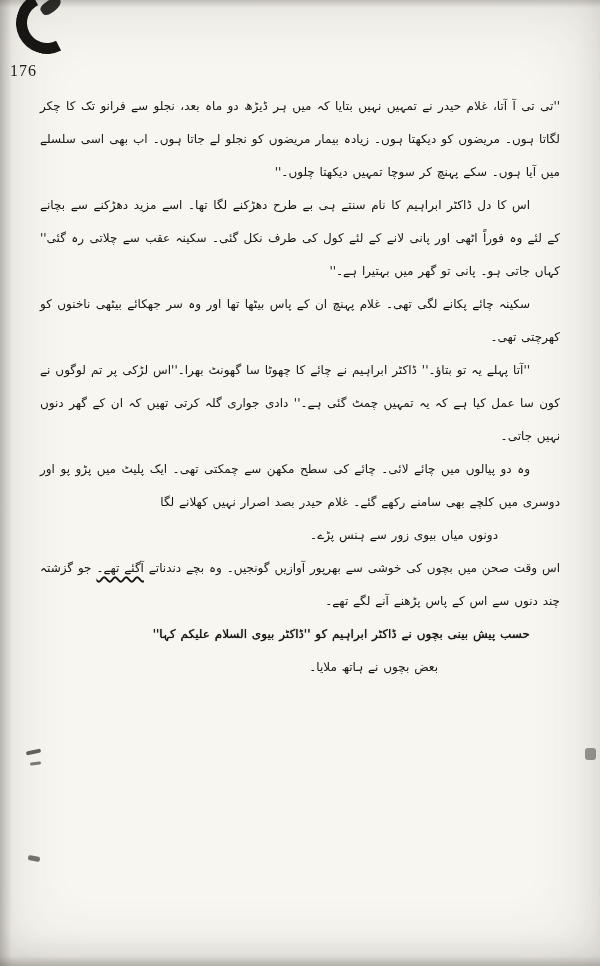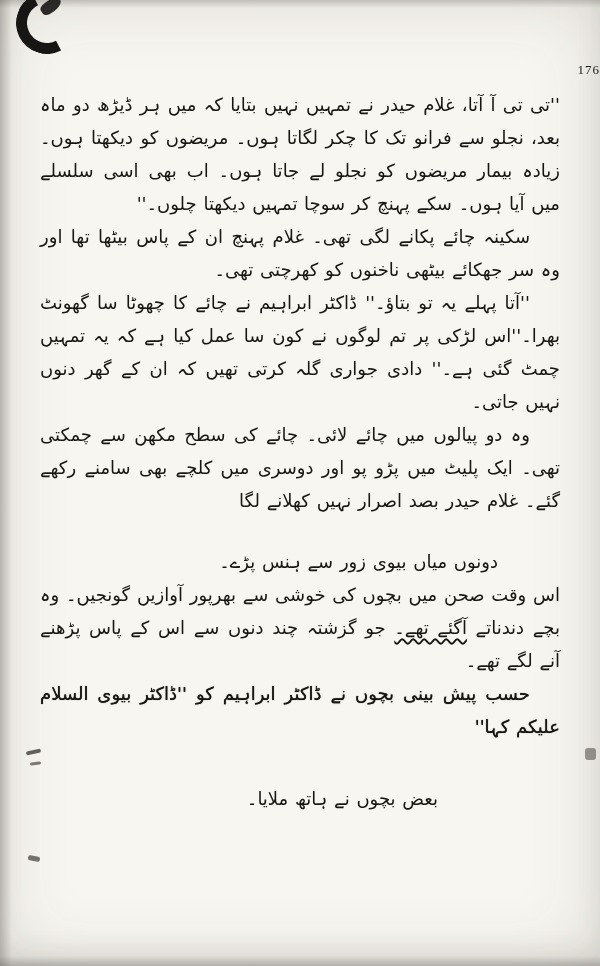--- a/index.html
+++ b/index.html
@@ -46,45 +46,45 @@
     opacity: .9;
   }
   .mark { position: absolute; background: #4a4540; border-radius: 2px; }
   .mark-left-a   { left: 26px; top: 750px; width: 15px; height: 4px; transform: rotate(-12deg); opacity: .85; }
   .mark-left-b   { left: 30px; top: 762px; width: 11px; height: 3px; transform: rotate(-8deg); opacity: .7; }
   .mark-right-a  { right: 4px; top: 748px; width: 11px; height: 12px; opacity: .55; border-radius: 3px; }
   .mark-left-c   { left: 28px; top: 856px; width: 12px; height: 5px; transform: rotate(10deg); opacity: .75; }
 
   .page-number {
     padding-top: 62px;
-    text-align: right;
+    text-align: left;
     font-family: "Liberation Serif", "DejaVu Serif", serif;
-    font-size: 13px;
+    font-size: 16px;
     letter-spacing: 1px;
     color: #1d1b18;
     padding-left: 10px;
   }
   .text-block {
     direction: rtl;
     padding: 10px 40px 0 40px;
     color: #181613;
-    font-size: 18px;
+    font-size: 12px;
     line-height: 33px;
     text-align: justify;
     text-align-last: right;
   }
   .para {
     margin: 0;
     text-align: justify;
     text-align-last: right;
     word-spacing: 1px;
   }
   .para.indent    { text-indent: 30px; }
-  .para.indent-md { text-indent: 62px; margin-top: 28px; }
-  .para.indent-lg { text-indent: 122px; margin-top: 39px; }
+  .para.indent-md { text-indent: 62px; }
+  .para.indent-lg { text-indent: 122px; }
   .para.smudged   { text-shadow: 0 0 0.8px #181613; }
   .wavy {
     text-decoration: underline;
     text-decoration-style: wavy;
     text-decoration-thickness: 1.5px;
     text-underline-offset: 4px;
   }
 </style>
 </head>
 <body>
@@ -98,20 +98,21 @@
   <div class="corner-blob2"></div>
   <div class="mark mark-left-a"></div>
   <div class="mark mark-left-b"></div>
   <div class="mark mark-right-a"></div>
   <div class="mark mark-left-c"></div>
 
   <div class="page-number">176</div>
 
   <div class="text-block" lang="ur" dir="rtl">
     <p class="para">''تی تی آ آتا، غلام حیدر نے تمہیں نہیں بتایا کہ میں ہر ڈیڑھ دو ماہ بعد، نجلو سے فرانو تک کا چکر لگاتا ہوں۔ مریضوں کو دیکھتا ہوں۔ زیادہ بیمار مریضوں کو نجلو لے جاتا ہوں۔ اب بھی اسی سلسلے میں آیا ہوں۔ سکے پہنچ کر سوچا تمہیں دیکھتا چلوں۔''</p>
+    <p class="para indent">اس کا دل ڈاکٹر ابراہیم کا نام سنتے ہی بے طرح دھڑکنے لگا تھا۔ اسے مزید دھڑکنے سے بچانے کے لئے وہ فوراً اٹھی اور پانی لانے کے لئے کول کی طرف نکل گئی۔ سکینہ عقب سے چلاتی رہ گئی'' کہاں جاتی ہو۔ پانی تو گھر میں بہتیرا ہے۔''</p>
     <p class="para indent">سکینہ چائے پکانے لگی تھی۔ غلام پہنچ ان کے پاس بیٹھا تھا اور وہ سر جھکائے بیٹھی ناخنوں کو کھرچتی تھی۔</p>
     <p class="para indent">''آتا پہلے یہ تو بتاؤ۔'' ڈاکٹر ابراہیم نے چائے کا چھوٹا سا گھونٹ بھرا۔''اس لڑکی پر تم لوگوں نے کون سا عمل کیا ہے کہ یہ تمہیں چمٹ گئی ہے۔'' دادی جواری گلہ کرتی تھیں کہ ان کے گھر دنوں نہیں جاتی۔</p>
     <p class="para indent">وہ دو پیالوں میں چائے لائی۔ چائے کی سطح مکھن سے چمکتی تھی۔ ایک پلیٹ میں پڑو پو اور دوسری میں کلچے بھی سامنے رکھے گئے۔ غلام حیدر بصد اصرار نہیں کھلانے لگا</p>
     <p class="para indent-md">دونوں میاں بیوی زور سے ہنس پڑے۔</p>
     <p class="para"><span>اس وقت صحن میں بچوں کی خوشی سے بھرپور آوازیں گونجیں۔ وہ بچے دندناتے </span><span class="wavy">آگئے تھے۔</span><span> جو گزشتہ چند دنوں سے اس کے پاس پڑھنے آنے لگے تھے۔</span></p>
     <p class="para indent smudged">حسب پیش بینی بچوں نے ڈاکٹر ابراہیم کو ''ڈاکٹر بیوی السلام علیکم کہا''</p>
     <p class="para indent-lg">بعض بچوں نے ہاتھ ملایا۔</p>
   </div>
 
 </div>

